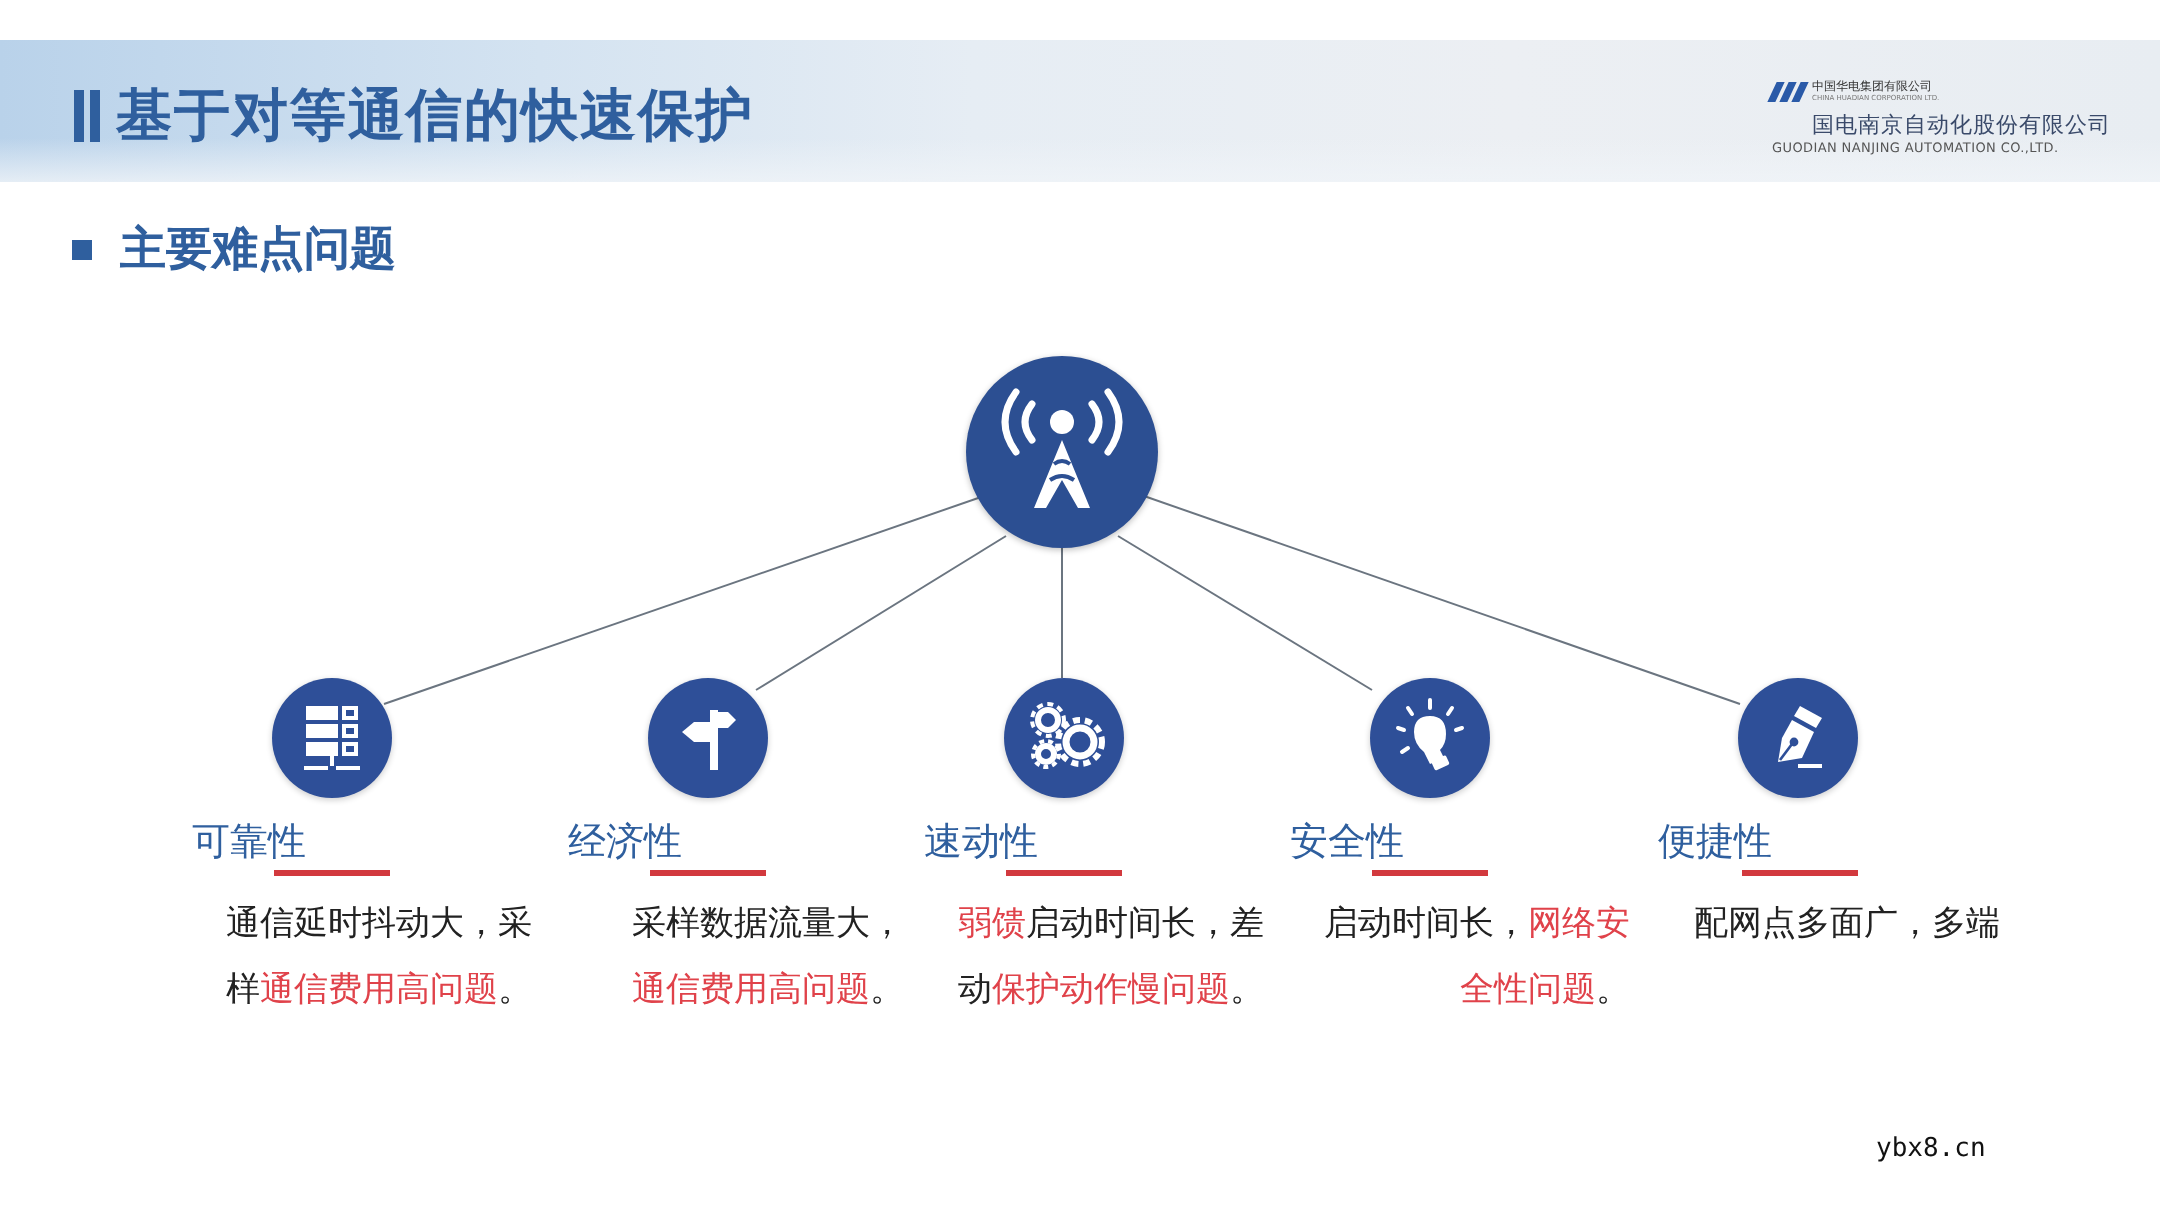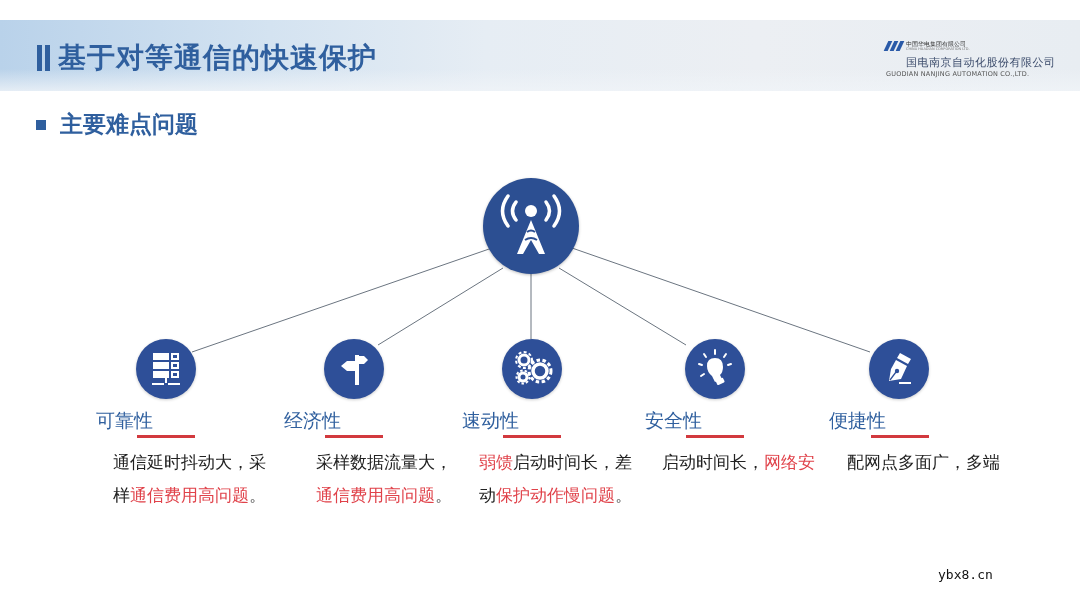--- a/index.html
+++ b/index.html
@@ -164,20 +164,21 @@
       <line x1="16" y1="37" x2="19" y2="35"></line>
     </g>
     <path d="M22 27 Q22 19 30 19 Q38 19 38 28 Q38 33 35 36 L37 40 L30 43 L27 37 Q22 33 22 27 Z" fill="#fff"></path>
     <rect x="31" y="40" width="8" height="5" rx="1" fill="#fff" transform="rotate(-25 35 42)"></rect>
   </svg>
 </div>
 <div class="label" style="left:645px;">安全性</div>
 <div class="uline" style="left:686px;"></div>
 <div class="desc" style="left:615px;">
   <div><span>启动时间长，</span><span class="red">网络安</span></div>
+  <div><span class="red">全性问题</span><span>。</span></div>
 </div>
 
 <div class="node" style="left:869px;">
   <svg width="60" height="60" viewBox="0 0 60 60">
     <path d="M31 14 L42 20 L39 25 L28 19 Z" fill="#fff"></path>
     <path d="M27 21 L38 27 L32 40 L20 42 L22 30 Z" fill="#fff"></path>
     <circle cx="28" cy="32" r="2.2" fill="#2e4f98"></circle>
     <line x1="21" y1="41" x2="27" y2="33" stroke="#2e4f98" stroke-width="1.3"></line>
     <rect x="30" y="43" width="12" height="2" fill="#fff"></rect>
   </svg>

